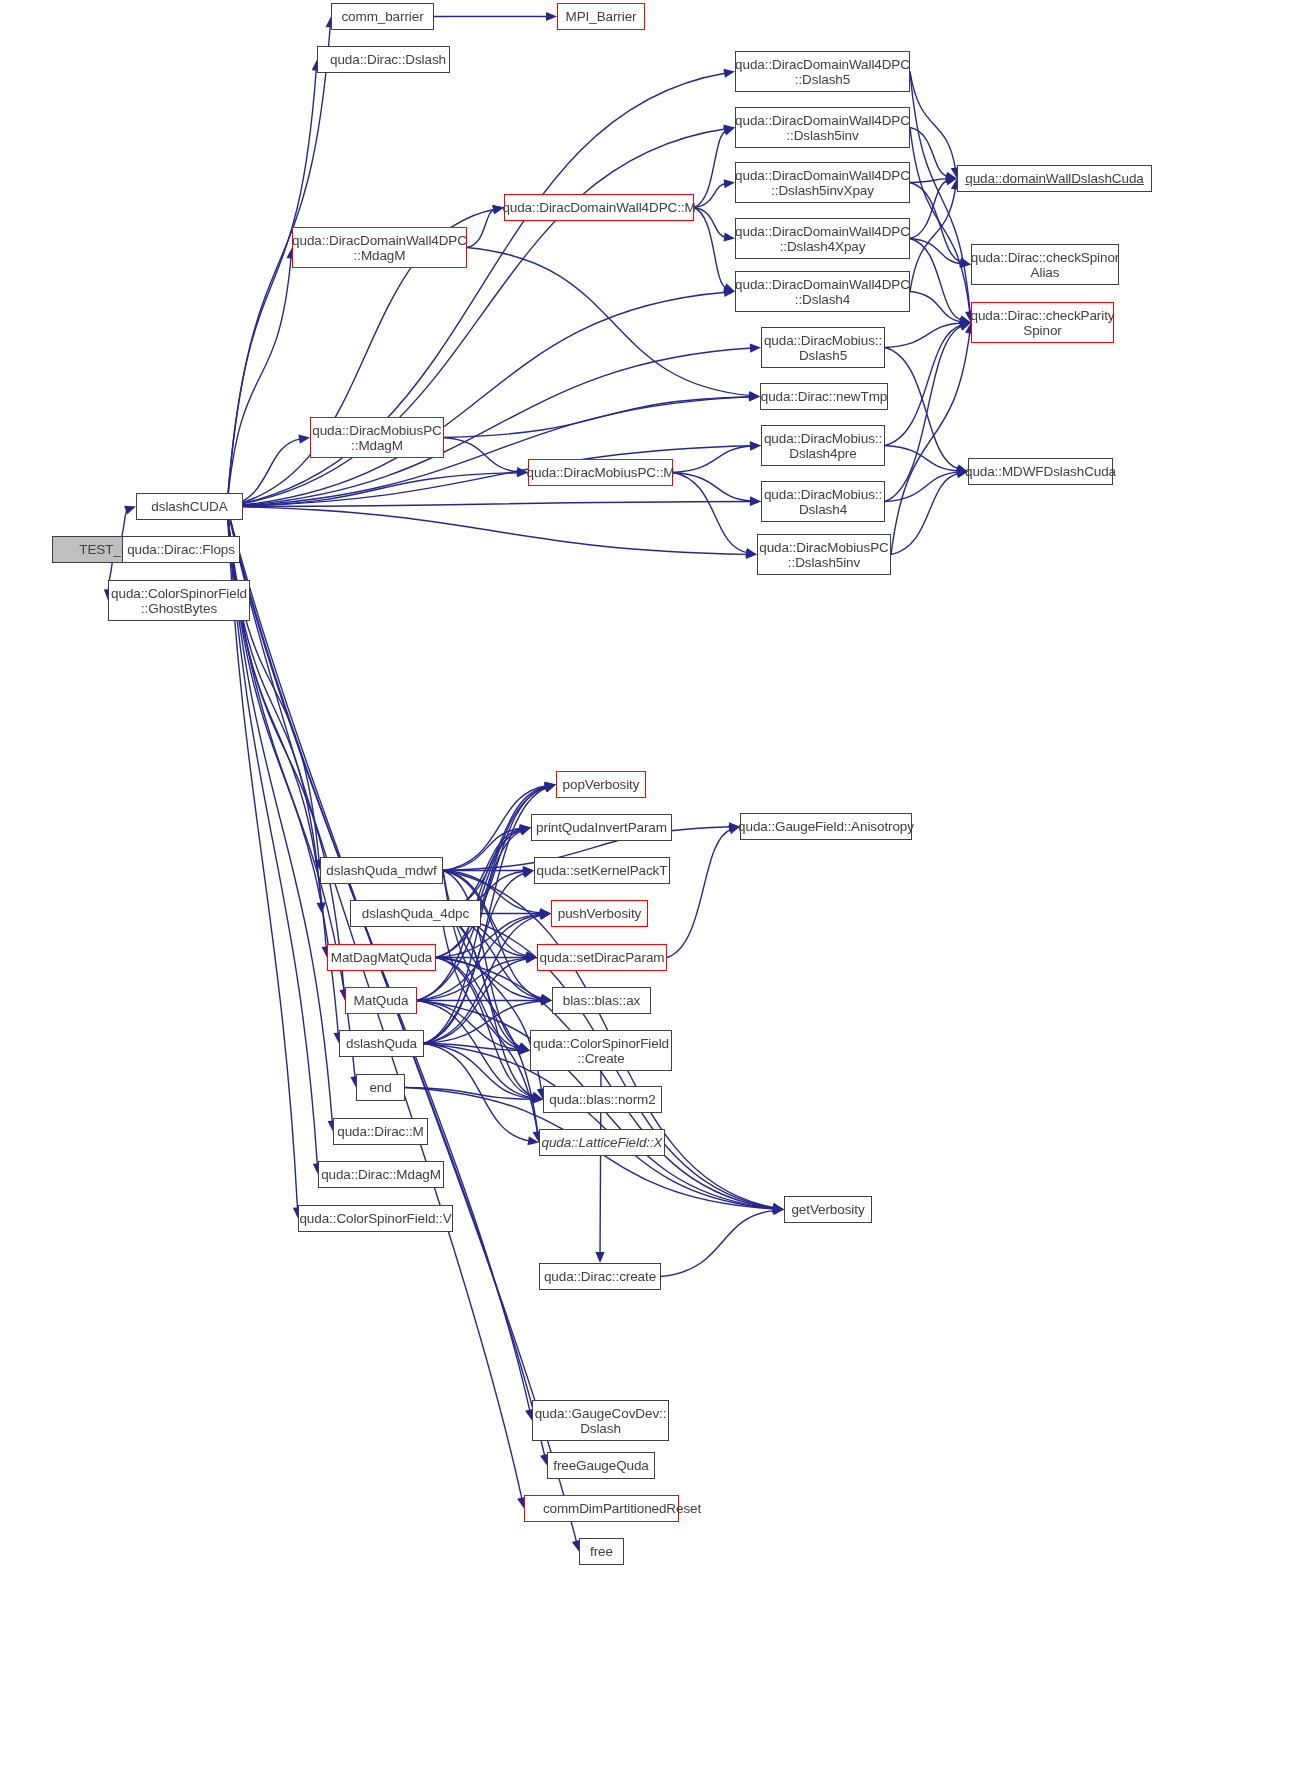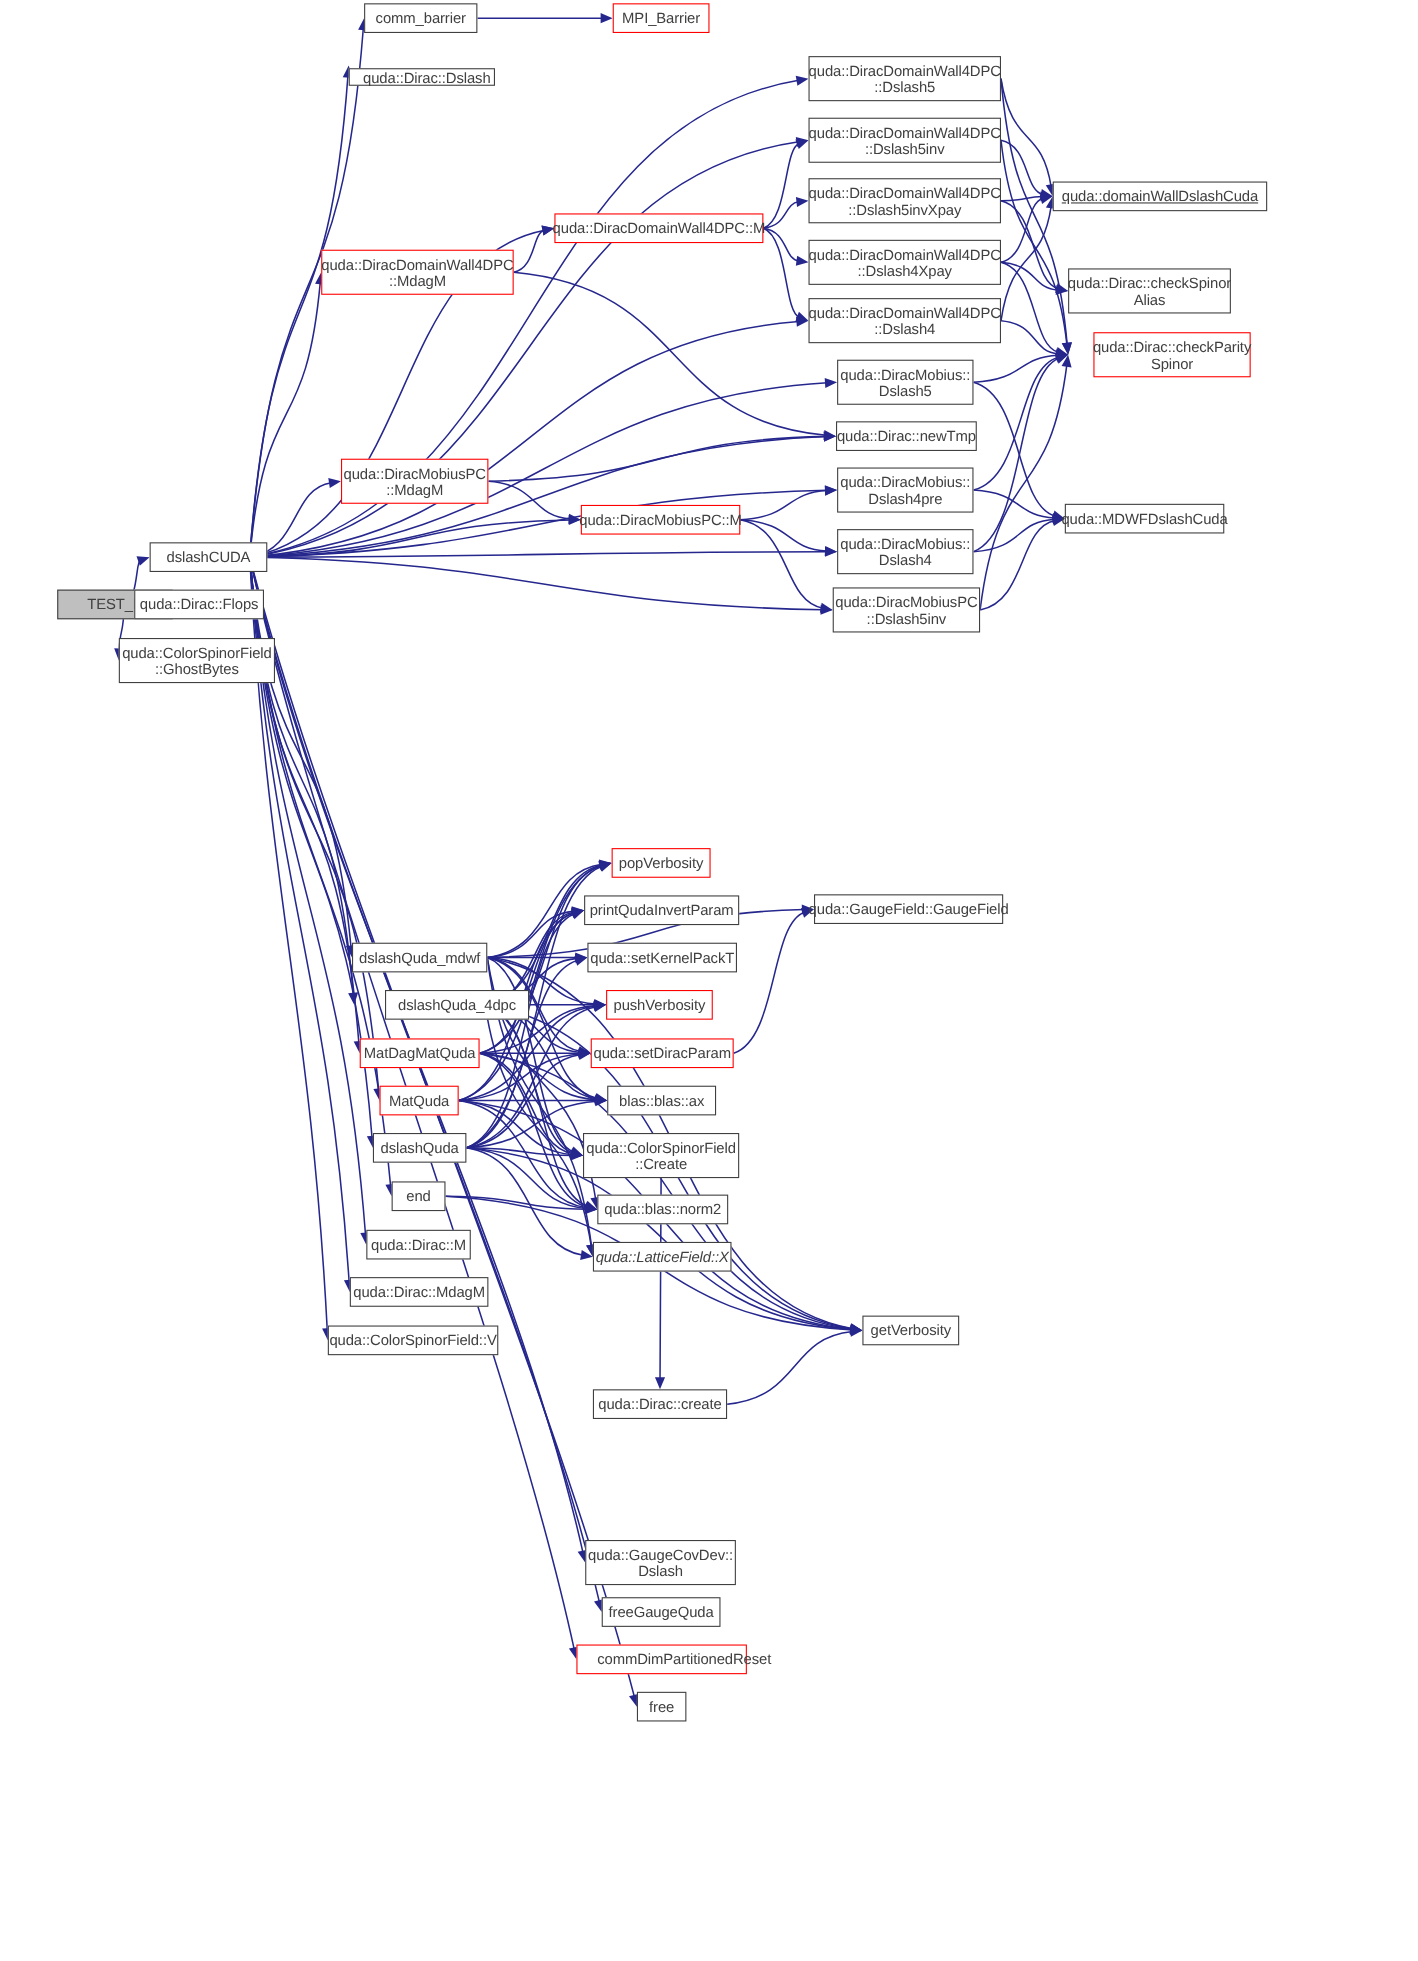--- a/index.html
+++ b/index.html
@@ -287,57 +287,57 @@
       <polygon class="arrowhead" points="784,1209.5 773.5069166682033,1215.1617313775887 772.6001923518672,1206.0065224223454"></polygon>
       <path class="edge" d="M 601 1071 C 600.78 1186.2, 600.22 1147.8, 600.0171874686583 1254.0000164116304"></path>
       <polygon class="arrowhead" points="600,1263 595.4210152943047,1251.9912353524562 604.6209985179712,1252.0088047648626"></polygon>
       <path class="edge" d="M 667 957.5 C 707.15 944.4, 699.85 839.6, 731.4439094819352 829.2916509535903"></path>
       <polygon class="arrowhead" points="740,826.5 730.9693998542002,834.2851307636213 728.1157122127524,825.5389049007106"></polygon>
     </svg>
   <div id="node-layer">
       <div class="node root" style="left: 8px; top: 536px; width: 105px; height: 27px; margin-left: 44px;">TEST_P</div>
       <div class="node" style="left: 331px; top: 3px; width: 103px; height: 27px;">comm_barrier</div>
       <div class="node red" style="left: 557px; top: 3px; width: 88px; height: 27px;">MPI_Barrier</div>
-      <div class="node" style="left: 317px; top: 62px; width: 133px; height: 16px; padding-left: 12px;">quda::Dirac::Dslash</div>
+      <div class="node" style="left: 317px; top: 46px; width: 133px; height: 27px; padding-left: 12px;">quda::Dirac::Dslash</div>
       <div class="node" style="left: 735px; top: 51px; width: 175px; height: 41px;">quda::DiracDomainWall4DPC
 ::Dslash5</div>
       <div class="node" style="left: 735px; top: 107px; width: 175px; height: 41px;">quda::DiracDomainWall4DPC
 ::Dslash5inv</div>
       <div class="node" style="left: 735px; top: 162px; width: 175px; height: 41px;">quda::DiracDomainWall4DPC
 ::Dslash5invXpay</div>
       <div class="node red" style="left: 504px; top: 194px; width: 190px; height: 27px;">quda::DiracDomainWall4DPC::M</div>
       <div class="node" style="left: 735px; top: 218px; width: 175px; height: 41px;">quda::DiracDomainWall4DPC
 ::Dslash4Xpay</div>
       <div class="node red" style="left: 292px; top: 227px; width: 175px; height: 41px;">quda::DiracDomainWall4DPC
 ::MdagM</div>
       <div class="node" style="left: 735px; top: 271px; width: 175px; height: 41px;">quda::DiracDomainWall4DPC
 ::Dslash4</div>
       <div class="node" style="left: 957px; top: 165px; width: 195px; height: 27px; text-decoration: underline;">quda::domainWallDslashCuda</div>
       <div class="node" style="left: 971px; top: 244px; width: 148px; height: 41px;">quda::Dirac::checkSpinor
 Alias</div>
-      <div class="node red" style="left: 971px; top: 302px; width: 143px; height: 41px; margin-left: 23px;">quda::Dirac::checkParity
+      <div class="node red" style="left: 971px; top: 302px; width: 143px; height: 41px;">quda::Dirac::checkParity
 Spinor</div>
       <div class="node" style="left: 761px; top: 327px; width: 124px; height: 41px;">quda::DiracMobius::
 Dslash5</div>
       <div class="node" style="left: 760px; top: 383px; width: 128px; height: 27px;">quda::Dirac::newTmp</div>
       <div class="node red" style="left: 310px; top: 417px; width: 134px; height: 41px;">quda::DiracMobiusPC
 ::MdagM</div>
       <div class="node" style="left: 761px; top: 425px; width: 124px; height: 41px;">quda::DiracMobius::
 Dslash4pre</div>
       <div class="node red" style="left: 528px; top: 459px; width: 145px; height: 27px;">quda::DiracMobiusPC::M</div>
       <div class="node" style="left: 968px; top: 458px; width: 145px; height: 27px;">quda::MDWFDslashCuda</div>
       <div class="node" style="left: 761px; top: 481px; width: 124px; height: 41px;">quda::DiracMobius::
 Dslash4</div>
       <div class="node" style="left: 136px; top: 493px; width: 107px; height: 27px;">dslashCUDA</div>
       <div class="node" style="left: 757px; top: 534px; width: 134px; height: 41px;">quda::DiracMobiusPC
 ::Dslash5inv</div>
       <div class="node" style="left: 122px; top: 536px; width: 118px; height: 27px;">quda::Dirac::Flops</div>
       <div class="node" style="left: 108px; top: 580px; width: 142px; height: 41px;">quda::ColorSpinorField
 ::GhostBytes</div>
-      <div class="node" style="left: 740px; top: 813px; width: 172px; height: 27px;">quda::GaugeField::GaugeField</div>
+      <div class="node" style="left: 740px; top: 813px; width: 172px; height: 27px;">quda::GaugeField::Anisotropy</div>
       <div class="node red" style="left: 556px; top: 771px; width: 90px; height: 27px;">popVerbosity</div>
       <div class="node" style="left: 531px; top: 814px; width: 141px; height: 27px;">printQudaInvertParam</div>
       <div class="node" style="left: 534px; top: 857px; width: 136px; height: 27px;">quda::setKernelPackT</div>
       <div class="node" style="left: 320px; top: 857px; width: 123px; height: 27px;">dslashQuda_mdwf</div>
       <div class="node red" style="left: 551px; top: 900px; width: 97px; height: 27px;">pushVerbosity</div>
       <div class="node" style="left: 322px; top: 900px; width: 131px; height: 27px; margin-left: 28px;">dslashQuda_4dpc</div>
       <div class="node red" style="left: 537px; top: 944px; width: 130px; height: 27px;">quda::setDiracParam</div>
       <div class="node red" style="left: 327px; top: 944px; width: 109px; height: 27px;">MatDagMatQuda</div>
       <div class="node" style="left: 552px; top: 987px; width: 99px; height: 27px;">blas::blas::ax</div>
       <div class="node red" style="left: 345px; top: 987px; width: 72px; height: 27px;">MatQuda</div>

